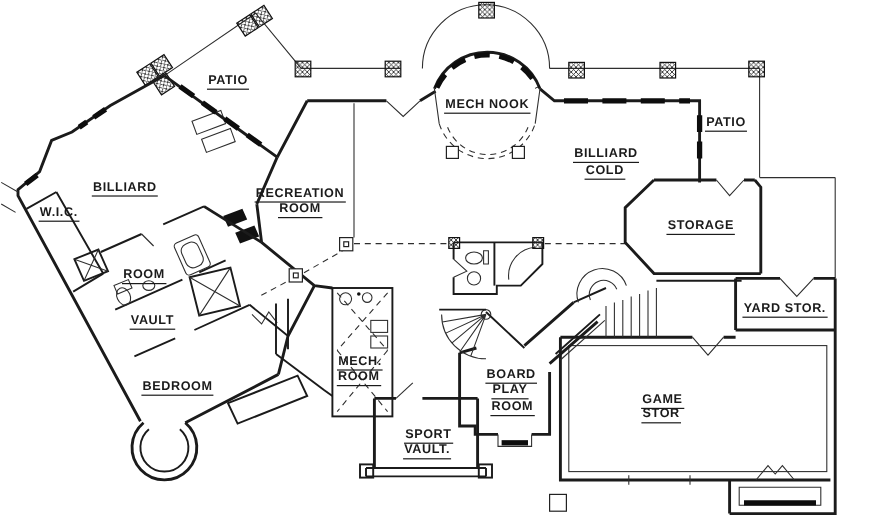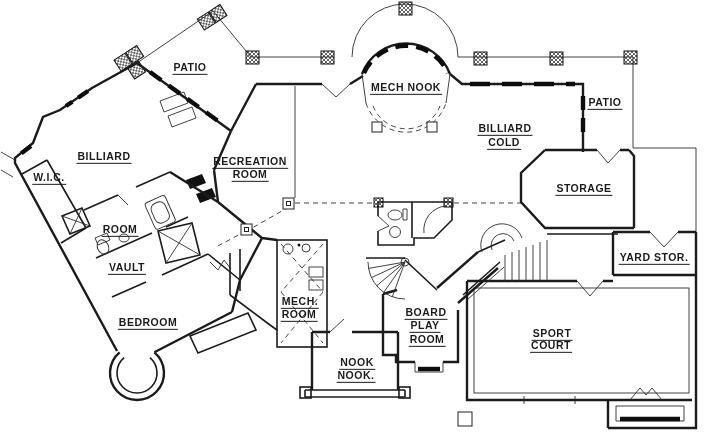--- a/index.html
+++ b/index.html
@@ -208,22 +208,22 @@
 <span class="room-label" style="left:584px;top:190px">STORAGE</span>
 <span class="room-label" style="left:104px;top:158px">BILLIARD</span>
 <span class="room-label" style="left:250px;top:163px">RECREATION</span>
 <span class="room-label" style="left:250px;top:176px">ROOM</span>
 <span class="room-label" style="left:49px;top:179px">W.I.C.</span>
 <span class="room-label" style="left:120px;top:231px">ROOM</span>
 <span class="room-label" style="left:127px;top:269px">VAULT</span>
 <span class="room-label" style="left:148px;top:324px">BEDROOM</span>
 <span class="room-label" style="left:300px;top:303px">MECH.</span>
 <span class="room-label" style="left:299px;top:316px">ROOM</span>
-<span class="room-label" style="left:357px;top:364px">NOOK</span>
-<span class="room-label" style="left:356px;top:377px">NOOK.</span>
+<span class="room-label" style="left:357px;top:364px">SPORT</span>
+<span class="room-label" style="left:356px;top:377px">VAULT.</span>
 <span class="room-label" style="left:426px;top:314px">BOARD</span>
 <span class="room-label" style="left:425px;top:327px">PLAY</span>
 <span class="room-label" style="left:427px;top:341px">ROOM</span>
-<span class="room-label" style="left:552px;top:335px">SPORT</span>
-<span class="room-label" style="left:551px;top:347px">COURT</span>
+<span class="room-label" style="left:552px;top:335px">GAME</span>
+<span class="room-label" style="left:551px;top:347px">STOR</span>
 <span class="room-label" style="left:654px;top:259px">YARD STOR.</span>
 
 </div>
 
 </body></html>

